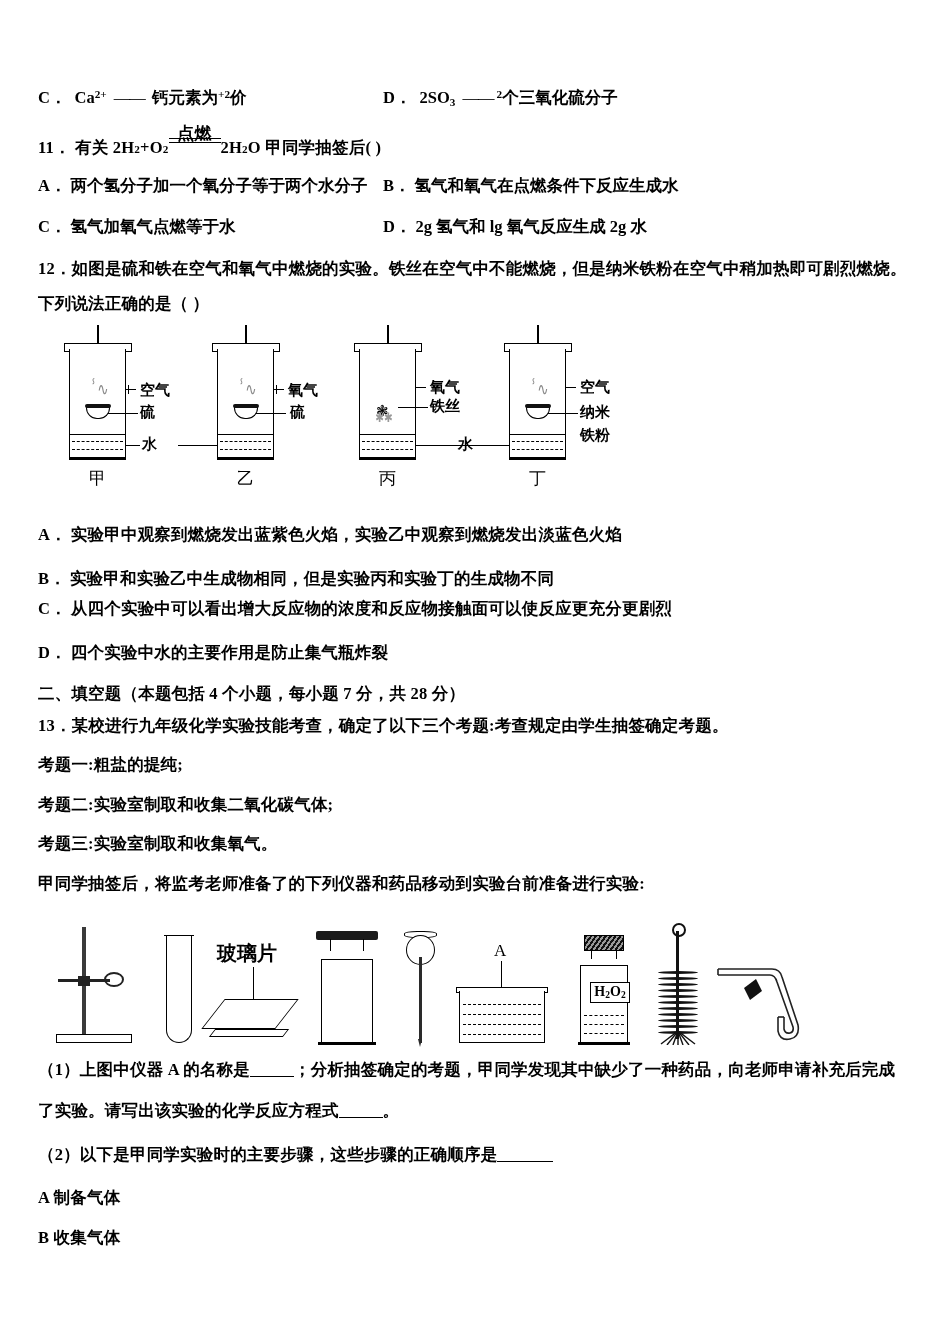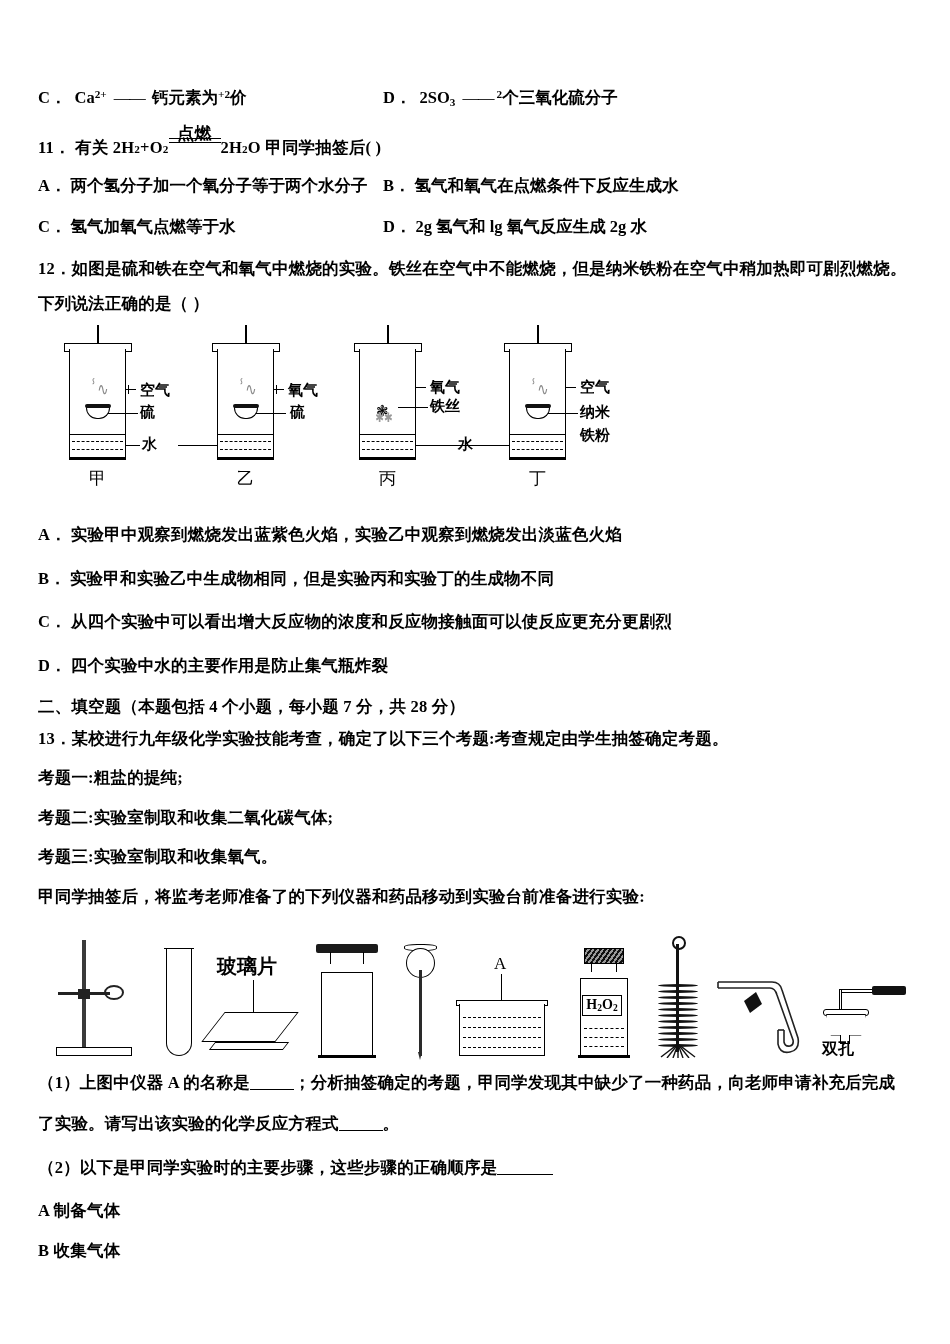--- a/index.html
+++ b/index.html
@@ -291,21 +291,21 @@
   .tr-A { position:absolute; bottom:82px; left:38px; font-size:17px; font-family:"Liberation Serif", serif; font-weight:normal;}
   .tr-leader { position:absolute; bottom:56px; left:45px; width:0; height:26px; border-left:1.4px solid #000;}
 
   
   .h-cap { position:absolute; bottom:92px; left:6px; width:40px; height:16px; background:
       repeating-linear-gradient(125deg, #111 0 2px, #999 2px 4px); border:1.4px solid #000; box-sizing:border-box;}
   .h-neck { position:absolute; bottom:84px; left:13px; width:26px; height:10px; border-left:1.6px solid #000; border-right:1.6px solid #000; box-sizing:border-box;}
   .h-body { position:absolute; bottom:0; left:2px; width:48px; height:78px; border:1.6px solid #000; box-sizing:border-box; background:#fff; overflow:hidden;}
   .h-shL { position:absolute; bottom:74px; left:2px; width:11px; height:11px; border-bottom:1.5px solid #000; transform:skewX(40deg); box-sizing:border-box;}
   .h-shR { position:absolute; bottom:74px; left:37px; width:11px; height:11px; border-bottom:1.5px solid #000; transform:skewX(-40deg); box-sizing:border-box;}
-  .h-tag { position:absolute; bottom:40px; left:4px; width:38px; height:19px; border:1.5px solid #000; background:#fff; display:flex; align-items:center; justify-content:center; font-size:14px; font-family:"Liberation Serif", serif;}
+  .h-tag { position:absolute; bottom:40px; left:12px; width:38px; height:19px; border:1.5px solid #000; background:#fff; display:flex; align-items:center; justify-content:center; font-size:14px; font-family:"Liberation Serif", serif;}
   .h-liq { position:absolute; bottom:2px; left:4px; width:44px; height:30px; overflow:hidden;}
   .h-liq i{position:absolute; left:2px; right:2px; height:0; border-top:1.4px dashed #000;}
   .h-liq i.a{top:4px;} .h-liq i.b{top:13px;} .h-liq i.c{top:22px;}
   .h-foot { position:absolute; bottom:-2px; left:0px; width:52px; height:3px; background:#000;}
 
   
   .br-rod { position:absolute; bottom:4px; left:20px; width:3px; height:108px; background:#111;}
   .br-ring { position:absolute; bottom:106px; left:16px; width:10px; height:10px; border:2px solid #111; border-radius:50%; background:#fff;}
   .br-bristles { position:absolute; bottom:6px; left:2px; width:40px; height:66px;}
   .br-bristles i {position:absolute; left:0; right:0; height:0; border-top:3px solid #111; border-radius:50%;}
@@ -491,21 +491,21 @@
         <div class="flabel" style="left:84px; top:102px;">铁粉</div>
         <div class="leader" style="left:-56px; top:120px; width:70px;"></div>
         <div class="jarname">丁</div>
       </div>
     </div>
   </div>
 
   <div class="qline" style="margin-top:22px; margin-bottom:18px;">
     <span class="optlabel">A．</span><span>实验甲中观察到燃烧发出蓝紫色火焰，实验乙中观察到燃烧发出淡蓝色火焰</span>
   </div>
-  <div class="qline" style="margin-bottom:18px;">
+  <div class="qline" style="margin-bottom:5px;">
     <span class="optlabel">B．</span><span>实验甲和实验乙中生成物相同，但是实验丙和实验丁的生成物不同</span>
   </div>
   <div class="qline" style="margin-bottom:18px;">
     <span class="optlabel">C．</span><span>从四个实验中可以看出增大反应物的浓度和反应物接触面可以使反应更充分更剧烈</span>
   </div>
   <div class="qline" style="margin-bottom:16px;">
     <span class="optlabel">D．</span><span>四个实验中水的主要作用是防止集气瓶炸裂</span>
   </div>
 
   <div class="qline" style="margin-bottom:6px;">二、填空题（本题包括 4 个小题，每小题 7 分，共 28 分）</div>
@@ -618,30 +618,20 @@
         <svg width="96" height="96" viewBox="0 0 96 96">
           <path d="M4 18 L58 18 Q66 18 68 26 L84 74 Q86 86 76 88 Q66 90 64 80 L64 66" fill="none" stroke="#222" stroke-width="1.6"></path>
           <path d="M4 24 L56 24 Q61 24 63 31 L79 76 Q80 81 76 82 Q71 83 70 78 L70 66" fill="none" stroke="#222" stroke-width="1.6"></path>
           <line x1="4" y1="18" x2="4" y2="24" stroke="#222" stroke-width="1.6"></line>
           <line x1="64" y1="66" x2="70" y2="66" stroke="#222" stroke-width="1.6"></line>
           <path d="M30 37 L42 28 L48 40 L36 49 Z" fill="#111"></path>
         </svg>
       </div>
     </div>
 
-    <div class="ap" style="left:772px; width:100px; height:110px;">
-      <div class="st-tube-h"></div>
-      <div class="st-rubber"></div>
-      <div class="st-tube-v"></div>
-      <div class="st-top"></div>
-      <div class="st-lines"></div>
-      <div class="st-body"></div>
-      <div class="st-plug"></div>
-      <div class="st-label">双孔</div>
-    </div>
   </div>
 
   <div class="qline" style="margin-top:14px; margin-bottom:16px;">
     <span>（1）上图中仪器 A 的名称是</span><span class="blank"></span><span>；分析抽签确定的考题，甲同学发现其中缺少了一种药品，向老师申请补充后完成</span>
   </div>
   <div class="qline" style="margin-bottom:18px;">
     <span>了实验。请写出该实验的化学反应方程式</span><span class="blank"></span><span>。</span>
   </div>
   <div class="qline" style="margin-bottom:18px;">
     <span>（2）以下是甲同学实验时的主要步骤，这些步骤的正确顺序是</span><span class="blank w2"></span>

